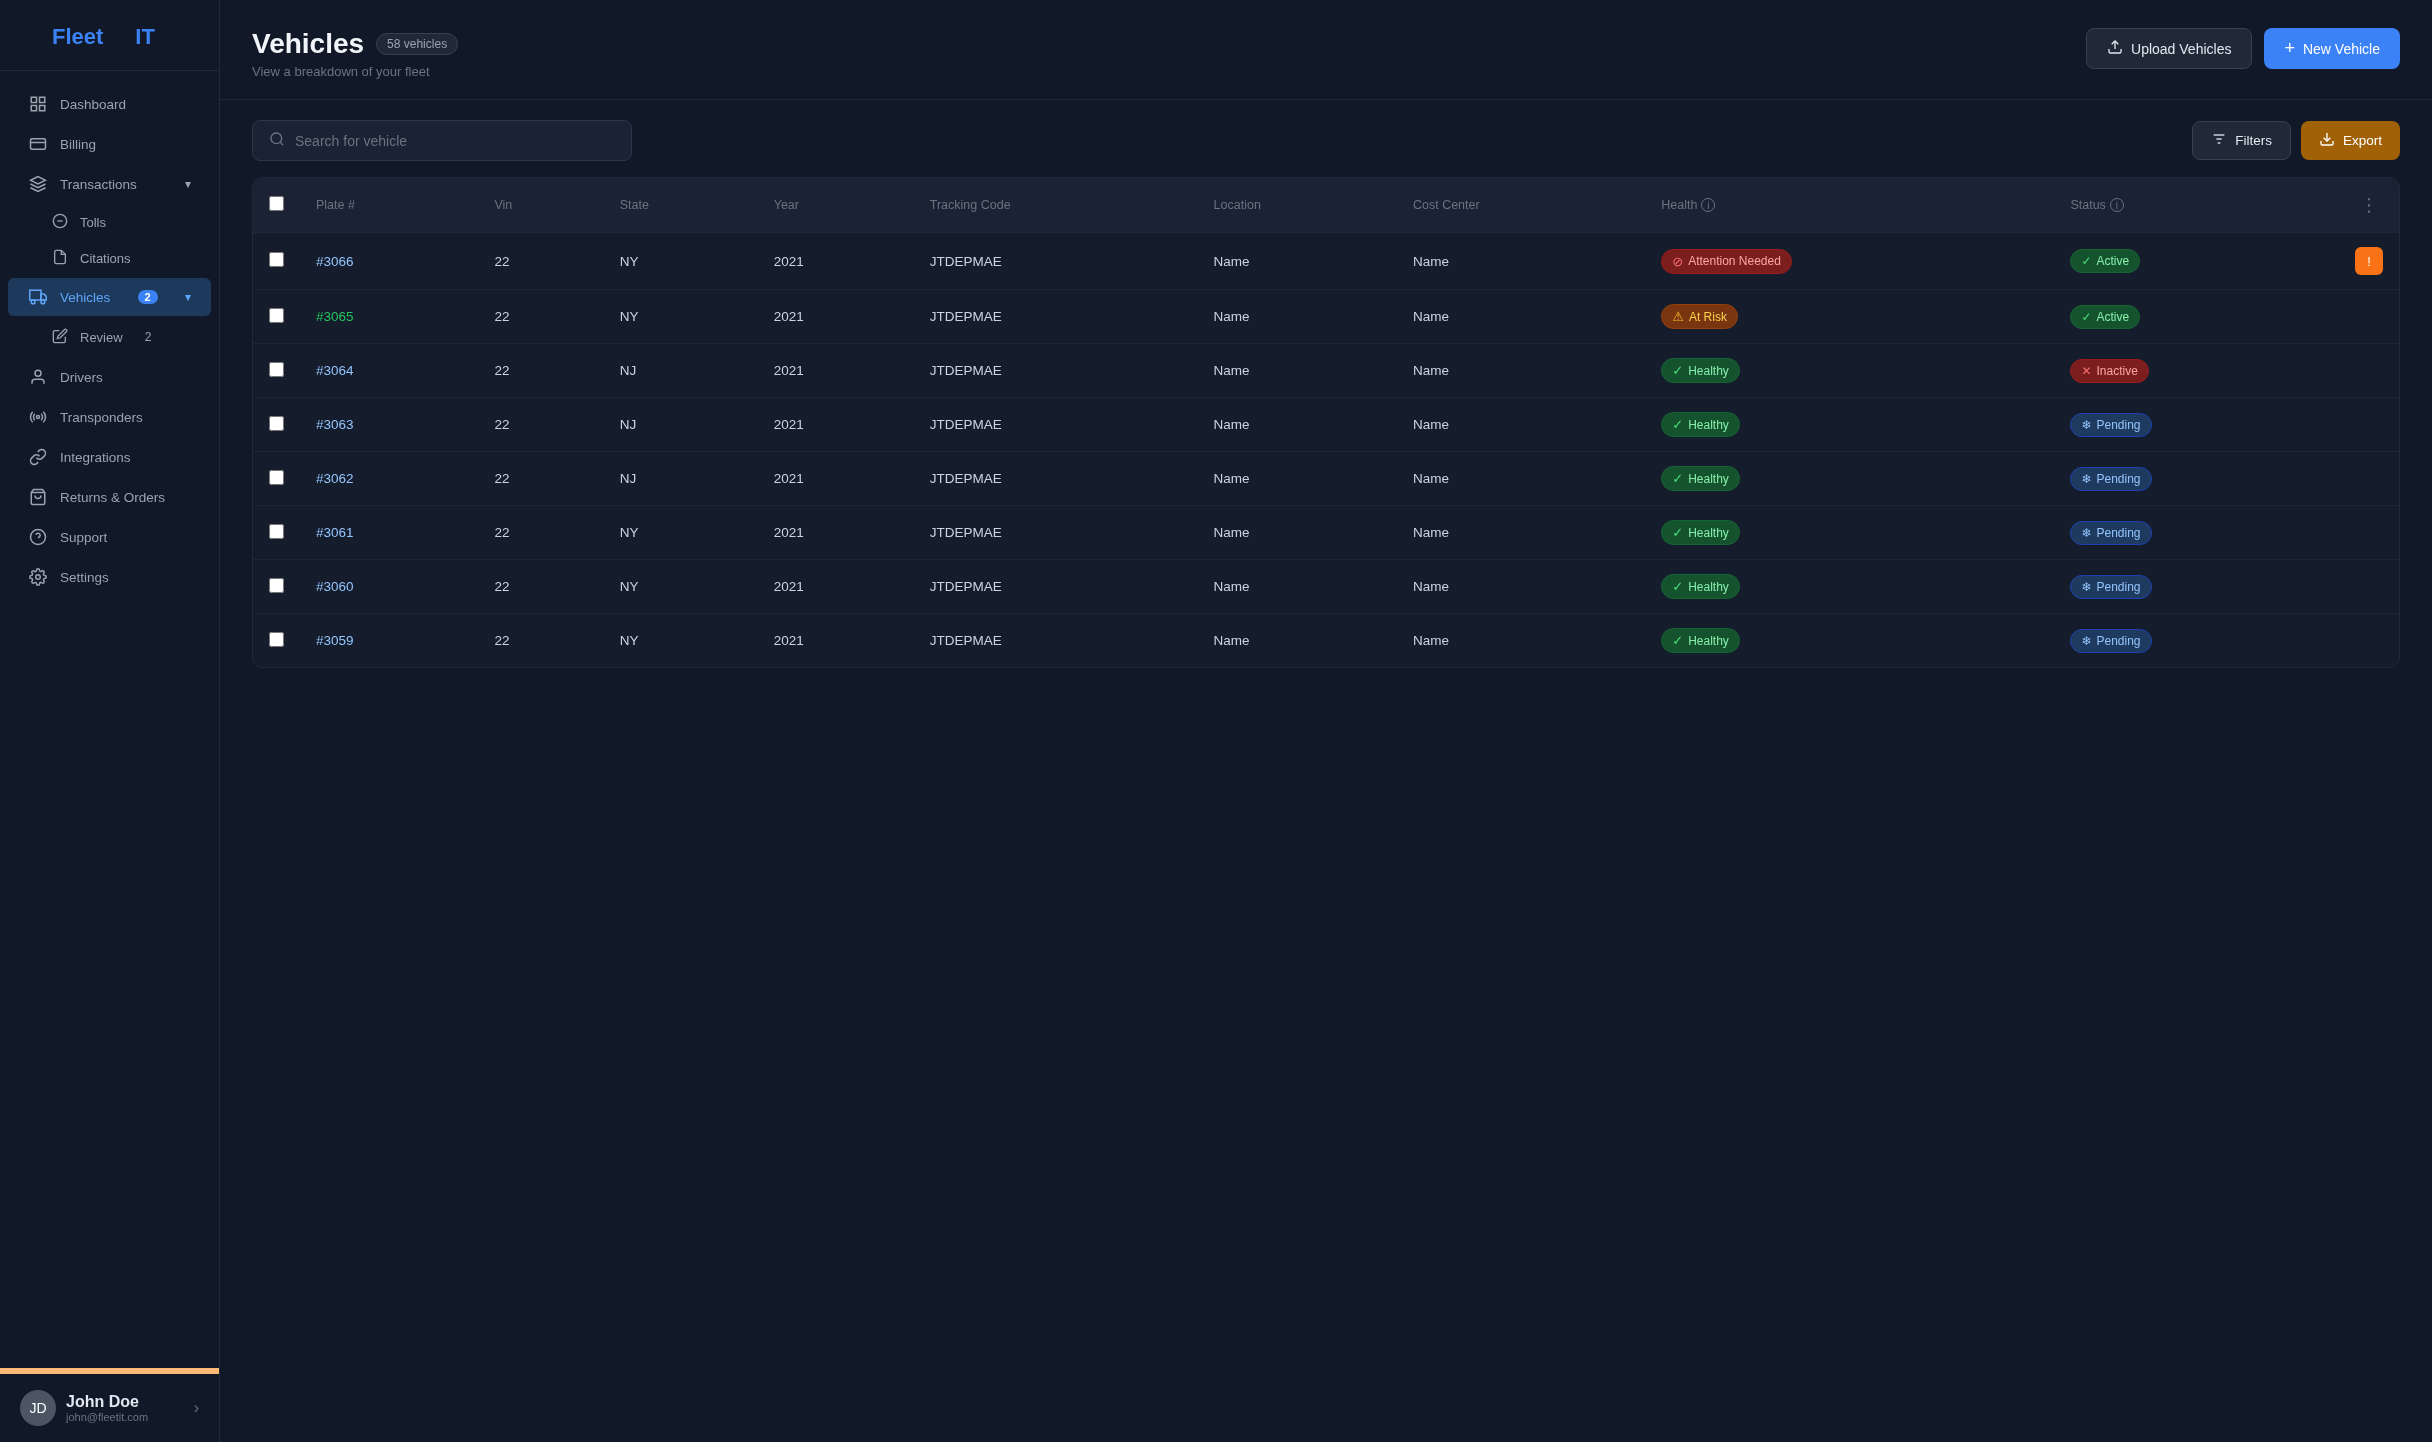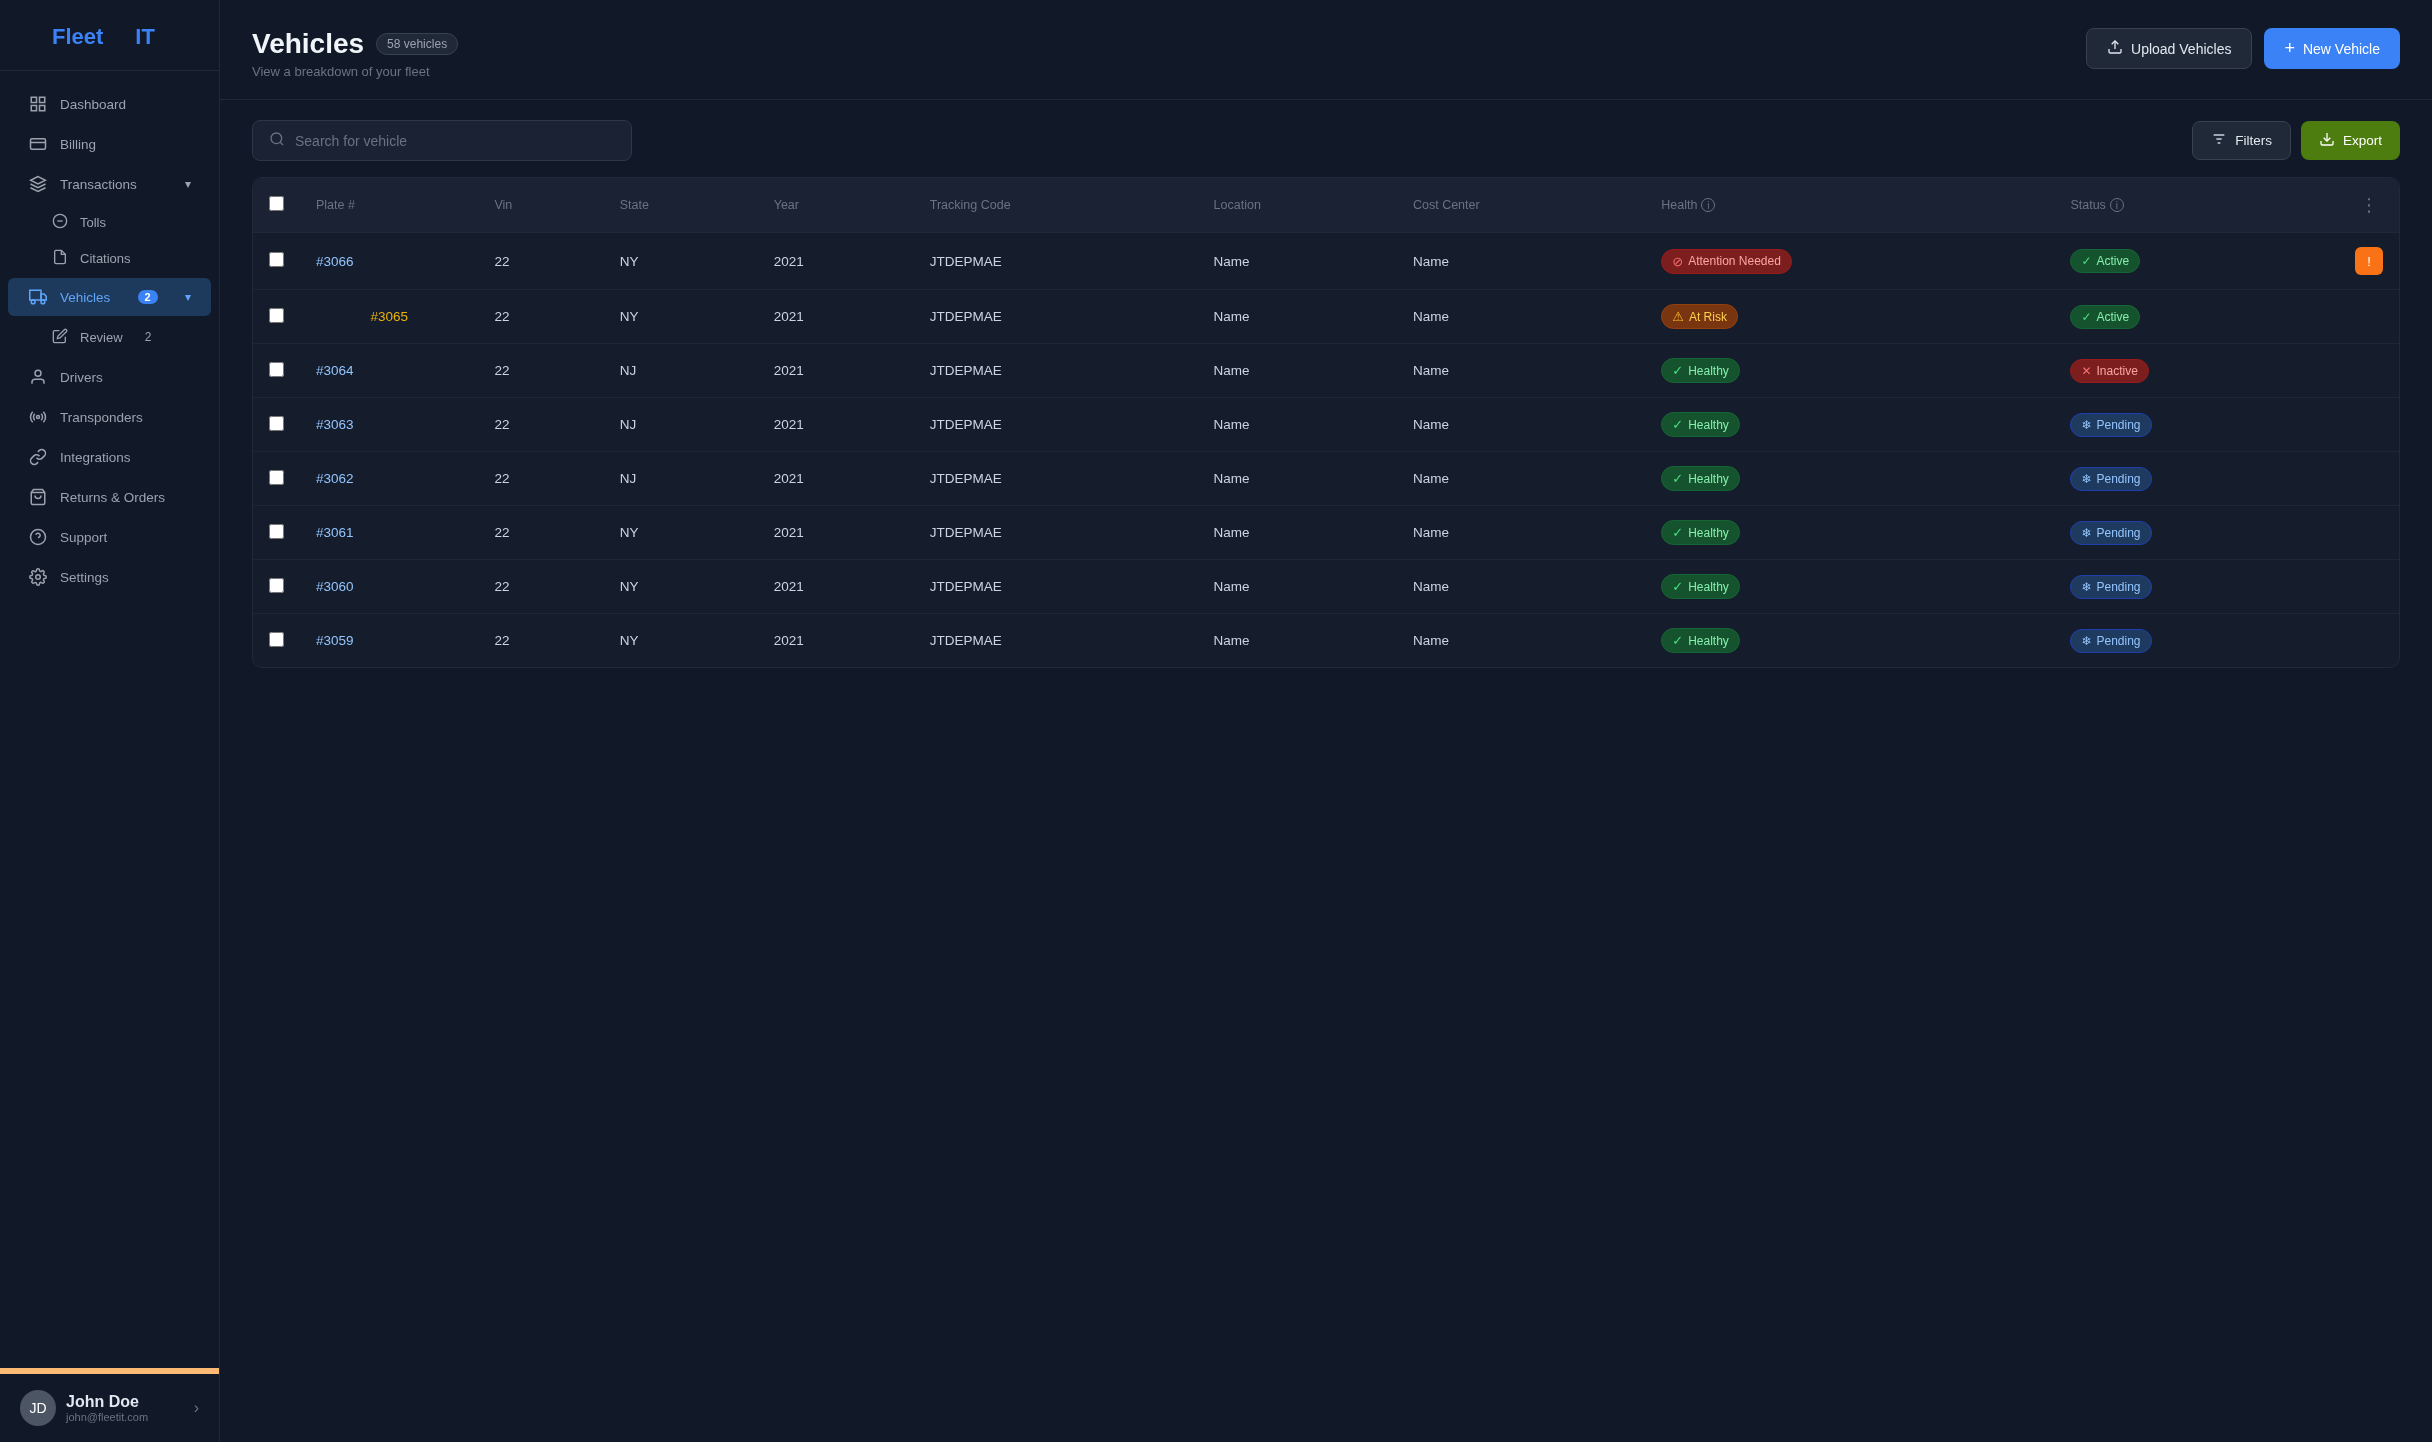--- a/index.html
+++ b/index.html
@@ -35,21 +35,21 @@
     .btn-new { background: #3b82f6; color: #fff; padding: 10px 20px; border-radius: 8px; cursor: pointer; border: none; display: flex; align-items: center; gap: 8px; font-size: 14px; font-weight: 500; }
 
     
     .main-content { flex: 1; overflow-y: auto; padding: 20px 32px; }
     .toolbar { display: flex; align-items: center; justify-content: space-between; margin-bottom: 16px; }
     .search-box { display: flex; align-items: center; gap: 10px; background: #1a2233; border: 1px solid #2d3748; border-radius: 8px; padding: 10px 16px; width: 380px; }
     .search-box input { background: transparent; border: none; outline: none; color: #9ca3af; font-size: 14px; flex: 1; }
     .search-box input::placeholder { color: #6b7280; }
     .toolbar-right { display: flex; gap: 10px; }
     .btn-filter { background: #1f2937; border: 1px solid #374151; color: #e2e8f0; padding: 9px 18px; border-radius: 8px; cursor: pointer; display: flex; align-items: center; gap: 8px; font-size: 13.5px; }
-    .btn-export { background: #4d7c0f; color: #fff; padding: 9px 18px; border-radius: 8px; cursor: pointer; border: none; display: flex; align-items: center; gap: 8px; font-size: 13.5px; }
+    .btn-export { background: #a16207; color: #fff; padding: 9px 18px; border-radius: 8px; cursor: pointer; border: none; display: flex; align-items: center; gap: 8px; font-size: 13.5px; }
 
     
     .table-wrap { background: #151c2c; border: 1px solid #1f2937; border-radius: 10px; overflow: hidden; }
     table { width: 100%; border-collapse: collapse; }
     thead tr { background: #1a2233; }
     th { padding: 12px 16px; text-align: left; font-size: 12.5px; color: #6b7280; font-weight: 500; border-bottom: 1px solid #1f2937; white-space: nowrap; }
     th .th-inner { display: flex; align-items: center; gap: 4px; }
     tbody tr { border-bottom: 1px solid #1e2638; transition: background 0.15s; }
     tbody tr:last-child { border-bottom: none; }
     td { padding: 14px 16px; font-size: 13.5px; color: #cbd5e1; }
@@ -362,21 +362,21 @@
       </span>
     </td>
     <td class="actions-col">
       <button class="row-action-btn">!</button>
     </td>
   </tr>
             <tr>
     <td class="checkbox-cell">
       <input type="checkbox" style="">
     </td>
-    <td style="color:#eab308;font-weight:500;text-align:center;">#3065</td>
+    <td style="color:#22c55e;font-weight:500;">#3065</td>
     <td>22</td>
     <td>NY</td>
     <td>2021</td>
     <td>JTDEPMAE</td>
     <td>Name</td>
     <td>Name</td>
     <td>
       <span class="badge badge-atrisk">
         <span style="color:#fbbf24;font-size:13px;">⚠</span> At Risk
       </span>

